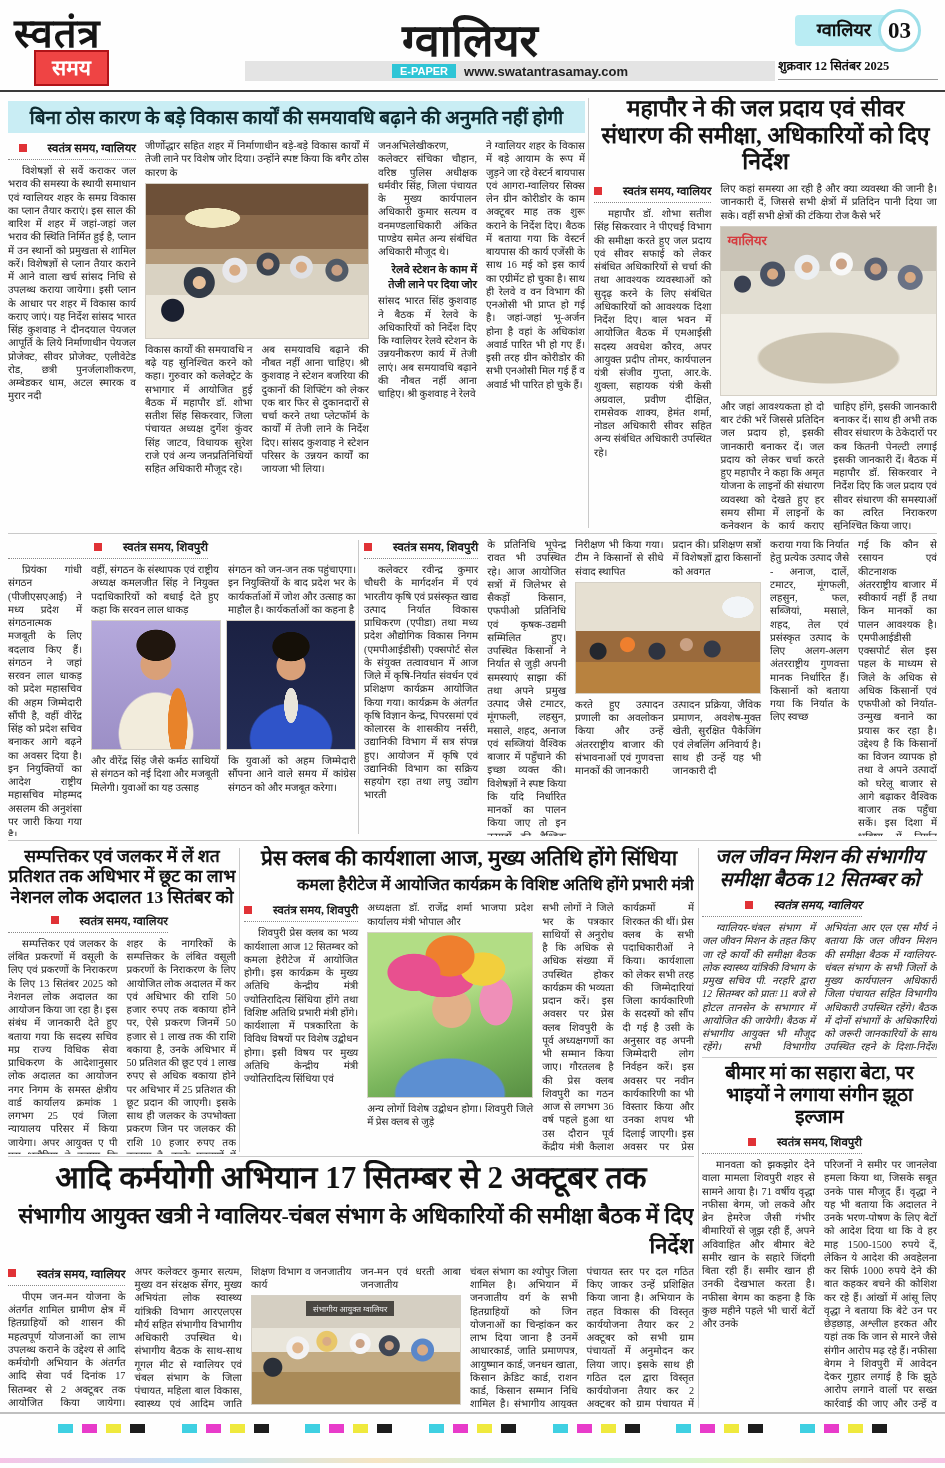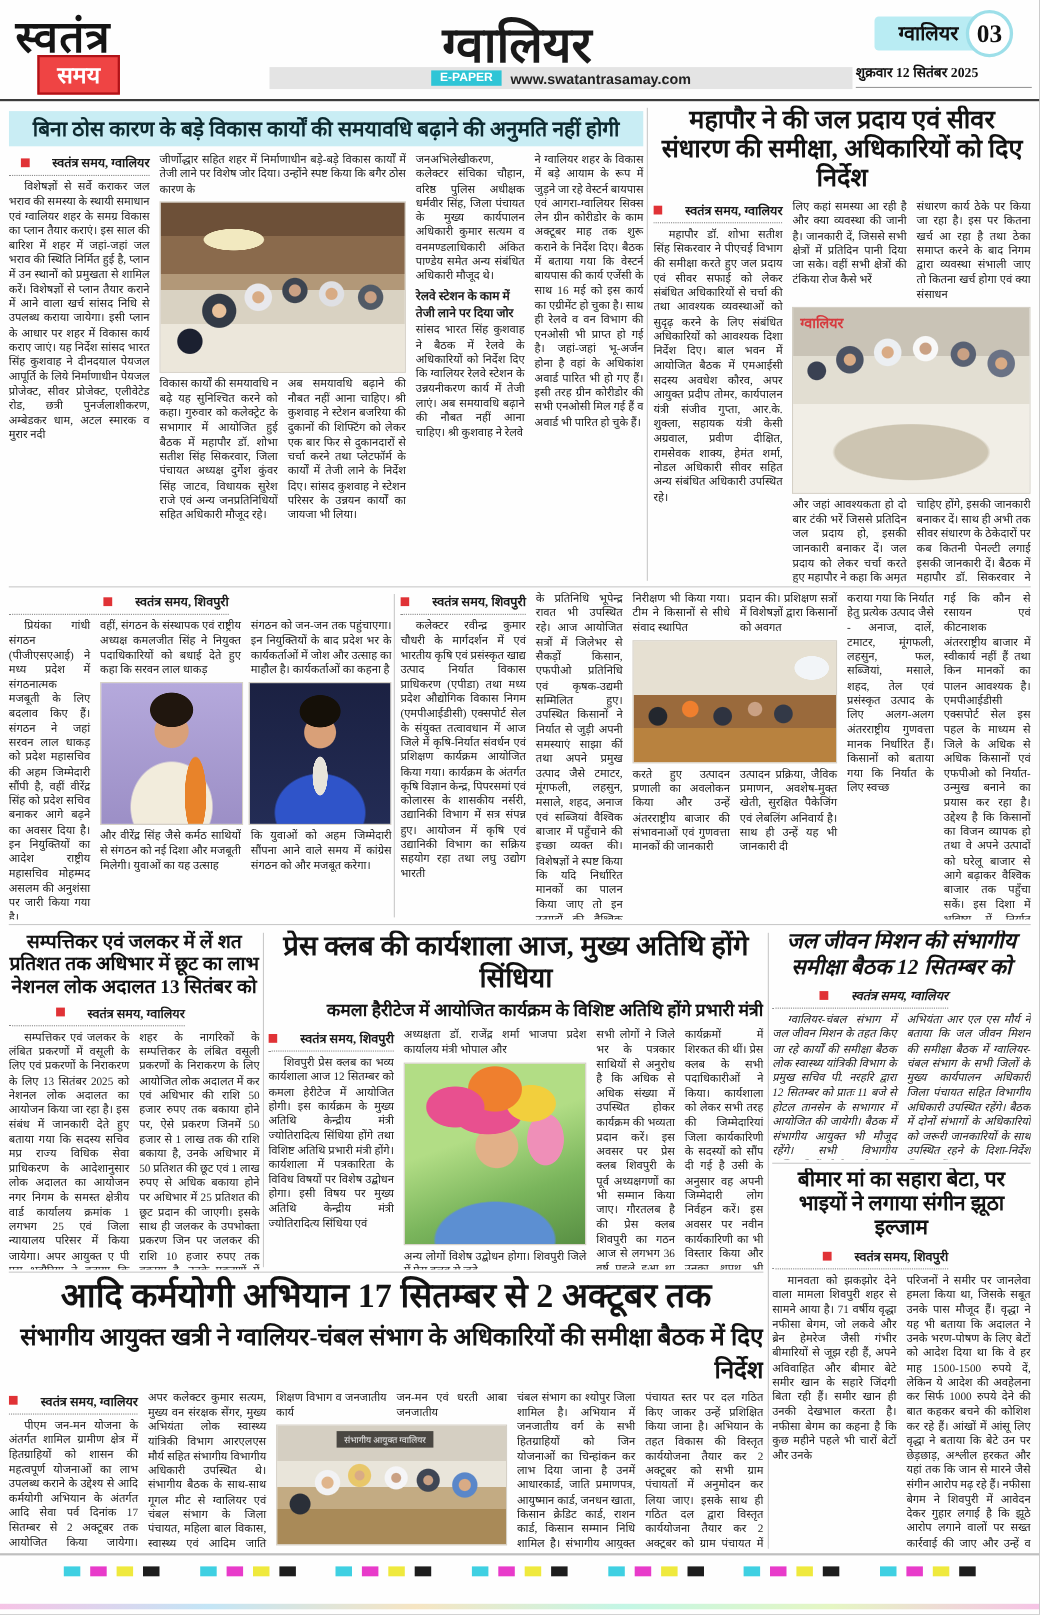--- a/index.html
+++ b/index.html
@@ -23,21 +23,21 @@
   .art { position:absolute; overflow:hidden; }
   .hl { font-weight:bold; text-align:center; color:#131313; line-height:1.16; }
   .subbar { background:#c9edf4; font-weight:bold; text-align:center; font-size:19px; padding:3px 2px; margin-top:5px; color:#0e2a30; }
   .plainsub { font-weight:bold; text-align:right; color:#141414; }
   .byl { display:flex; align-items:center; gap:21px; font-weight:bold; font-size:11.5px; border-bottom:1px dotted #888; padding:1px 0 4px; margin-bottom:4px; white-space:nowrap;justify-content:flex-end; }
   .sq { width:8px; height:8px; background:#e03236; flex:0 0 auto; }
   .txt { font-size:10.2px; line-height:1.3; text-align:justify; color:#1c1c1c; }
   .ind { text-indent:14px; }
   .cols { display:flex; gap:9px; }
   .c { flex:1; min-width:0; }
-  .boldsub { font-weight:bold; text-align:left; font-size:11px; margin:3px 0; }
+  .boldsub { font-weight:bold; text-align:right; font-size:11px; margin:3px 0; }
   .vr { position:absolute; width:1px; background:#c9c9c9; }
   .hrule { position:absolute; height:1px; background:#c9c9c9; }
 
   
   .photo { position:relative; width:100%; overflow:hidden; border:1px solid #d5d0c6; }
   .ph-a { background:
     radial-gradient(circle at 12% 82%, #1b2030 11px, transparent 12px),
     radial-gradient(circle at 24% 64%, #e7c19b 6px, #323a46 7px 15px, transparent 16px),
     radial-gradient(circle at 40% 56%, #d8ab84 5px, #e8e8ec 6px 12px, transparent 13px),
     radial-gradient(circle at 55% 52%, #caa184 5px, #3c4450 6px 11px, transparent 12px),
@@ -103,21 +103,21 @@
   #art-f { left:244px; top:846px; width:450px; height:308px; }
   #art-g { left:702px; top:846px; width:235px; height:208px;font-style:italic; }
   #art-h { left:702px; top:1062px; width:235px; height:346px; }
   #art-i { left:8px; top:1160px; width:686px; height:248px; }
 
   .hl-a { font-size:36px; }
   .hl-b { font-size:23px; margin-bottom:6px; }
   .hl-c { font-size:19.5px; margin-bottom:5px; }
   .hl-d { font-size:28px; margin-bottom:6px; }
   .hl-e { font-size:17.5px; margin-bottom:5px; }
-  .hl-f { font-size:25px; }
+  .hl-f { font-size:21px; }
   .sub-f { font-size:16px; margin:3px 0 6px; }
   .hl-g { font-size:19.5px; margin-bottom:5px; }
   .hl-h { font-size:19px; margin-bottom:5px; }
   .hl-i { font-size:31px; }
   .sub-i { font-size:22px; margin:3px 0 6px; }
 
   
   .foot-rule { position:absolute; left:0; top:1412px; width:945px; height:2px; background:#bfbfbf; }
   .regmarks { position:absolute; left: 0; top:1424px; width:945px; display:flex; justify-content:space-around; padding:0 40px; }
   .rg { display:flex; gap:9px; }
@@ -179,21 +179,20 @@
       <div style="flex:0 0 102px">
         <div class="byl">
             <span class="sq"></span>
             <span>स्वतंत्र समय, ग्वालियर</span>
           </div>
         <div class="txt ind">महापौर डॉ. शोभा सतीश सिंह सिकरवार ने पीएचई विभाग की समीक्षा करते हुए जल प्रदाय एवं सीवर सफाई को लेकर संबंधित अधिकारियों से चर्चा की तथा आवश्यक व्यवस्थाओं को सुदृढ़ करने के लिए संबंधित अधिकारियों को आवश्यक दिशा निर्देश दिए। बाल भवन में आयोजित बैठक में एमआईसी सदस्य अवधेश कौरव, अपर आयुक्त प्रदीप तोमर, कार्यपालन यंत्री संजीव गुप्ता, आर.के. शुक्ला, सहायक यंत्री केसी अग्रवाल, प्रवीण दीक्षित, रामसेवक शाक्य, हेमंत शर्मा, नोडल अधिकारी सीवर सहित अन्य संबंधित अधिकारी उपस्थित रहे।</div>
       </div>
       <div class="c">
         <div class="cols">
           <div class="c txt">लिए कहां समस्या आ रही है और क्या व्यवस्था की जानी है। जानकारी दें, जिससे सभी क्षेत्रों में प्रतिदिन पानी दिया जा सके। वहीं सभी क्षेत्रों की टंकिया रोज कैसे भरें</div>
-          <div class="c txt">संधारण कार्य ठेके पर किया जा रहा है। इस पर कितना खर्च आ रहा है तथा ठेका समाप्त करने के बाद निगम द्वारा व्यवस्था संभाली जाए तो कितना खर्च होगा एवं क्या संसाधन</div>
         </div>
         <div class="photo ph-b" style="height:170px; margin:4px 0">
           <span class="ph-mark">ग्वालियर</span>
         </div>
         <div class="cols">
           <div class="c txt">और जहां आवश्यकता हो दो बार टंकी भरें जिससे प्रतिदिन जल प्रदाय हो, इसकी जानकारी बनाकर दें। जल प्रदाय को लेकर चर्चा करते हुए महापौर ने कहा कि अमृत योजना के लाइनों की संधारण व्यवस्था को देखते हुए हर समय सीमा में लाइनों के कनेक्शन के कार्य कराए जाएं।</div>
           <div class="c txt">चाहिए होंगे, इसकी जानकारी बनाकर दें। साथ ही अभी तक सीवर संधारण के ठेकेदारों पर कब कितनी पेनल्टी लगाई इसकी जानकारी दें। बैठक में महापौर डॉ. सिकरवार ने निर्देश दिए कि जल प्रदाय एवं सीवर संधारण की समस्याओं का त्वरित निराकरण सुनिश्चित किया जाए।</div>
         </div>
       </div>
     </div>

